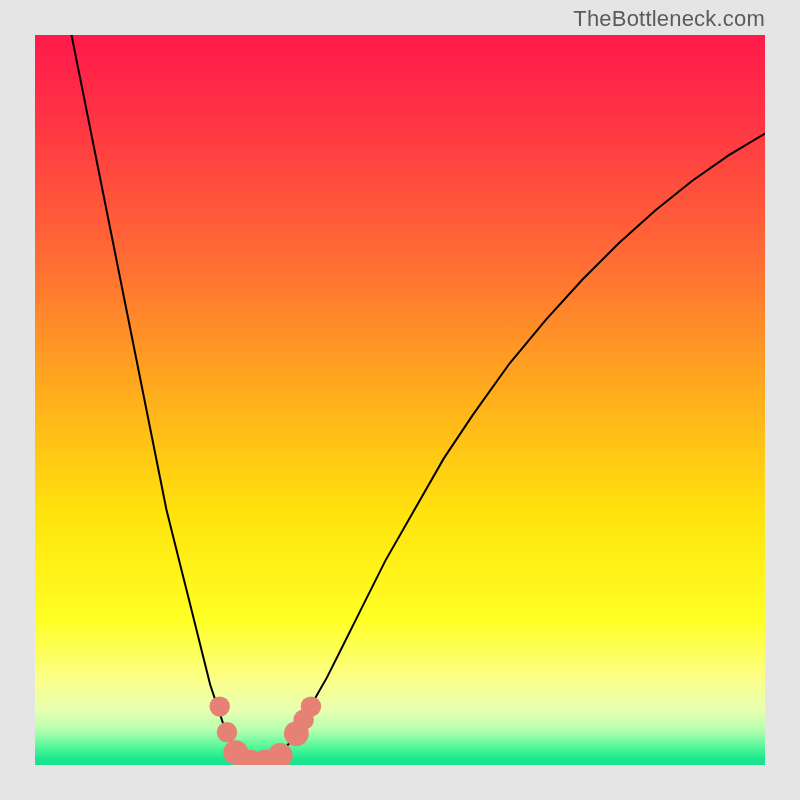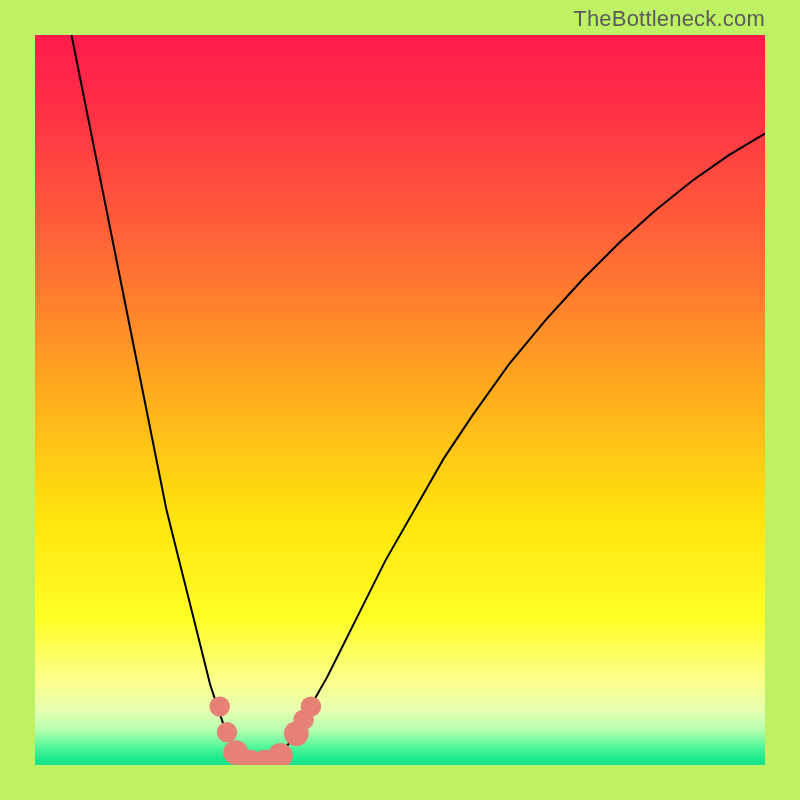--- a/index.html
+++ b/index.html
@@ -8,21 +8,21 @@
     width: 800px;
     height: 800px;
     background: #000;
     overflow: hidden;
     font-family: Arial, Helvetica, sans-serif;
   }
   .stage {
     position: relative;
     width: 800px;
     height: 800px;
-    background: #bef264;
+    background: #e5e5e5;
   }
   .plot-area {
     position: absolute;
     left: 35px;
     top: 35px;
     width: 730px;
     height: 730px;
     overflow: hidden;
   }
   .gradient {

